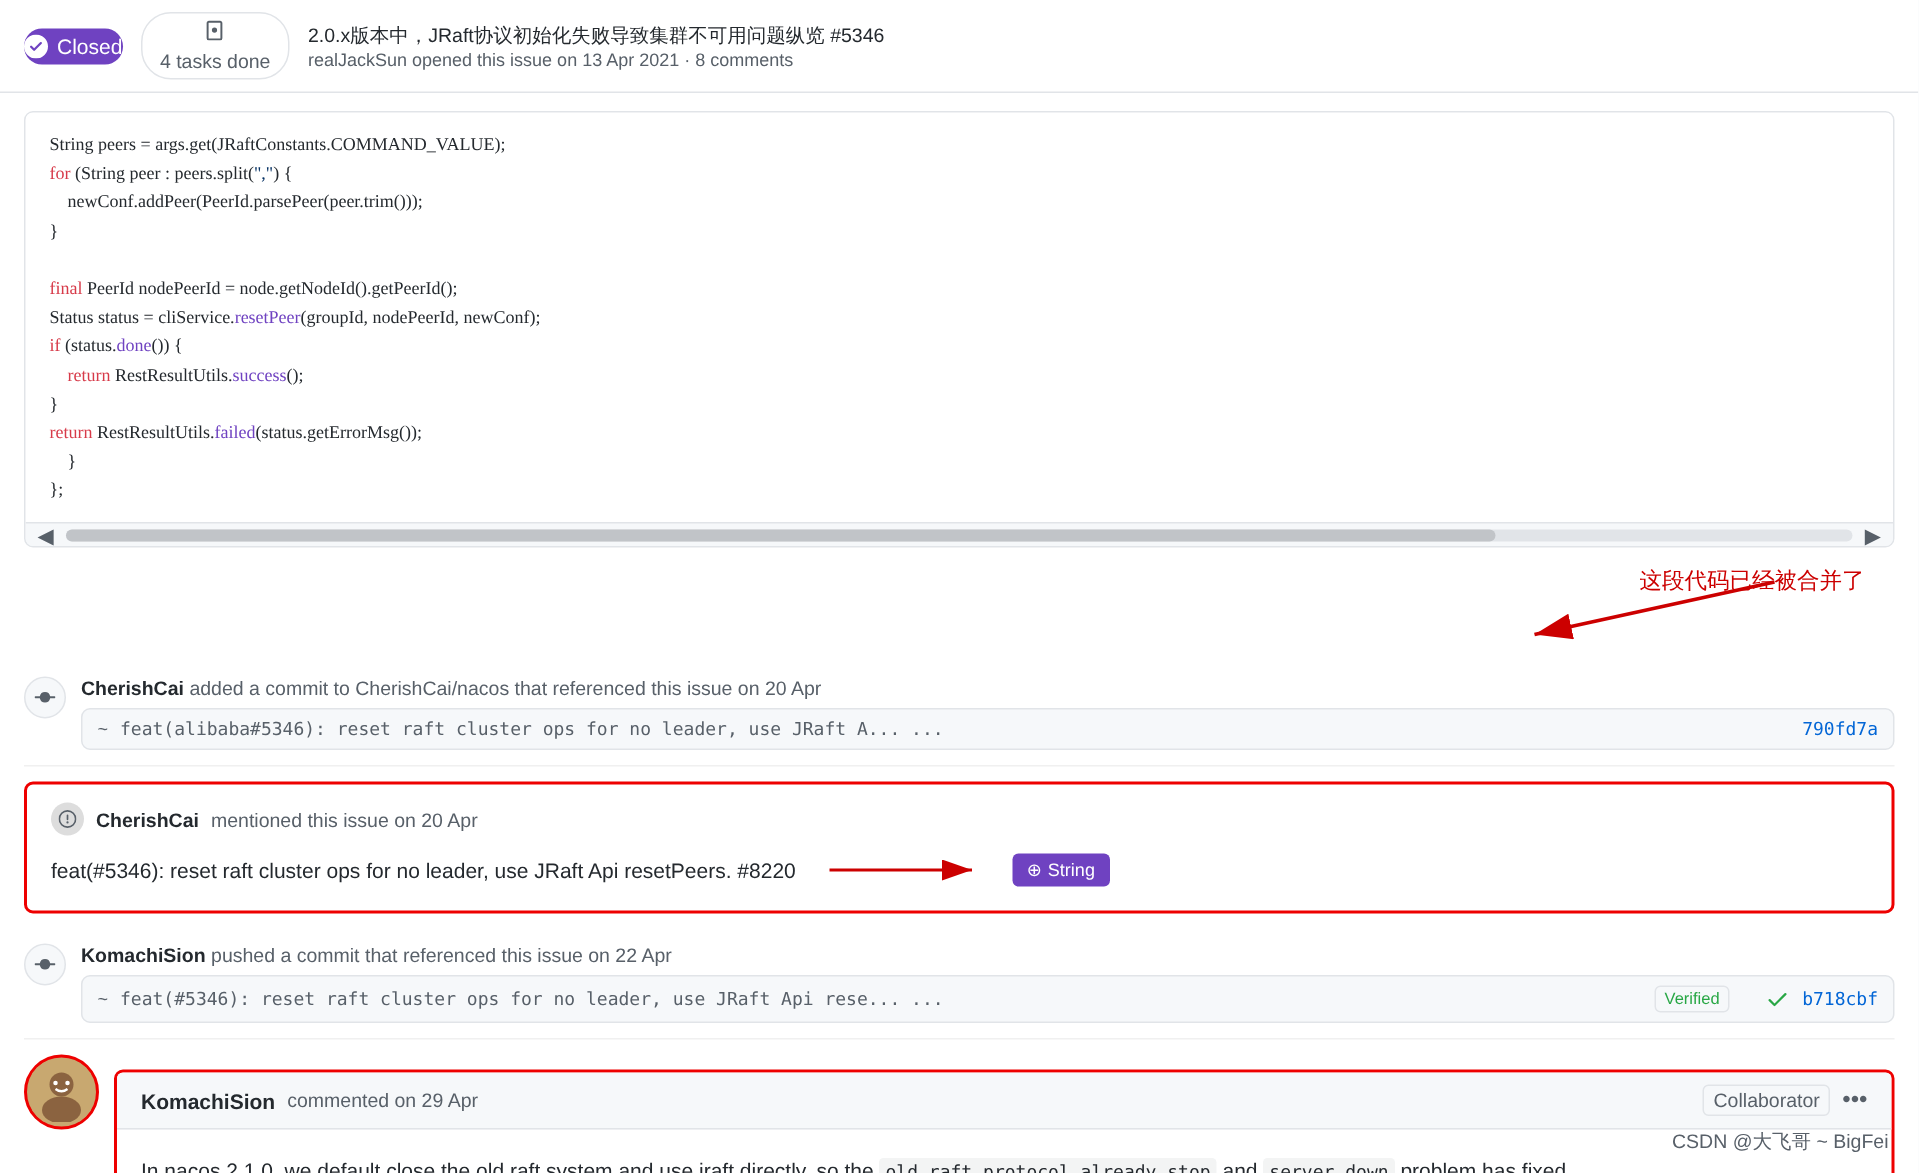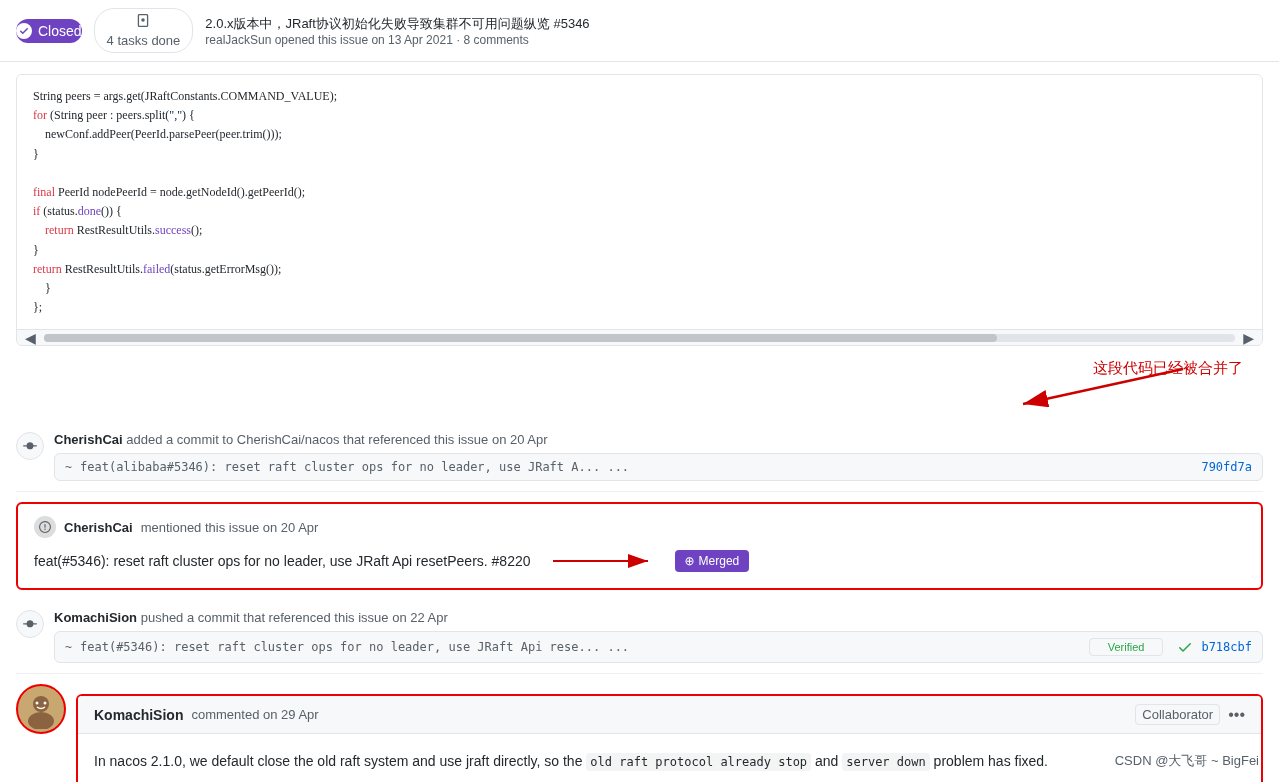--- a/index.html
+++ b/index.html
@@ -229,24 +229,24 @@
 
     
     .red-annotation {
       color: #cc0000;
       font-size: 15px;
       font-weight: 500;
     }
     .verified-badge {
       border: 1px solid #e1e4e8;
       border-radius: 4px;
-      padding: 2px 18px;
+      padding: 2px 6px;
       font-size: 11px;
       color: #28a745;
-      margin-right: 6px;
+      margin-right: 16px;
     }
     .more-icon {
       color: #586069;
       cursor: pointer;
     }
 
     .page-wrapper {
       position: relative;
       width: 1279px;
       min-height: 782px;
@@ -308,20 +308,21 @@
   </div>
 
   <div class="code-section" style="margin: 12px 16px 8px 16px;">
     <div class="code-block">
       <div><span class="plain">String peers = args.get(JRaftConstants.COMMAND_VALUE);</span></div>
       <div><span class="kw">for</span><span class="plain"> (String peer : peers.split(</span><span class="str">","</span><span class="plain">) {</span></div>
       <div><span class="plain">&nbsp;&nbsp;&nbsp;&nbsp;newConf.addPeer(PeerId.parsePeer(peer.trim()));</span></div>
       <div><span class="plain">}</span></div>
       <br>
       <div><span class="kw">final</span><span class="plain"> PeerId nodePeerId = node.getNodeId().getPeerId();</span></div>
+      <div><span class="plain">Status status = cliService.</span><span class="fn">resetPeer</span><span class="plain">(groupId, nodePeerId, newConf);</span></div>
       <div><span class="kw">if</span><span class="plain"> (status.</span><span class="fn">done</span><span class="plain">()) {</span></div>
       <div><span class="plain">&nbsp;&nbsp;&nbsp;&nbsp;</span><span class="kw">return</span><span class="plain"> RestResultUtils.</span><span class="fn">success</span><span class="plain">();</span></div>
       <div><span class="plain">}</span></div>
       <div><span class="kw">return</span><span class="plain"> RestResultUtils.</span><span class="fn">failed</span><span class="plain">(status.getErrorMsg());</span></div>
       <div><span class="plain">&nbsp;&nbsp;&nbsp;&nbsp;}</span></div>
       <div><span class="plain">};</span></div>
     </div>
     <div class="scroll-nav">
       <span class="scroll-nav-arrow">◀</span>
       <div class="scroll-nav-track">
@@ -383,21 +384,21 @@
         <svg width="120" height="30" style="flex-shrink:0;">
           <defs>
             <marker id="arrowhead2" markerWidth="10" markerHeight="7" refX="10" refY="3.5" orient="auto">
               <polygon points="0 0, 10 3.5, 0 7" fill="#cc0000"></polygon>
             </marker>
           </defs>
           <line x1="10" y1="15" x2="105" y2="15" stroke="#cc0000" stroke-width="2" marker-end="url(#arrowhead2)"></line>
         </svg>
         <div class="merged-badge">
           <span>⊕</span>
-          <span>Merged</span>
+          <span>String</span>
         </div>
       </div>
     </div>
 
     <div class="timeline-item">
       <div class="timeline-icon">
         <svg width="14" height="14" viewBox="0 0 16 16" fill="#586069">
           <path d="M10.5 7.75a2.5 2.5 0 11-5 0 2.5 2.5 0 015 0zm1.43.75a4.002 4.002 0 01-7.86 0H.75a.75.75 0 110-1.5h3.32a4.001 4.001 0 017.86 0h3.32a.75.75 0 110 1.5h-3.32z"></path>
         </svg>
       </div>

